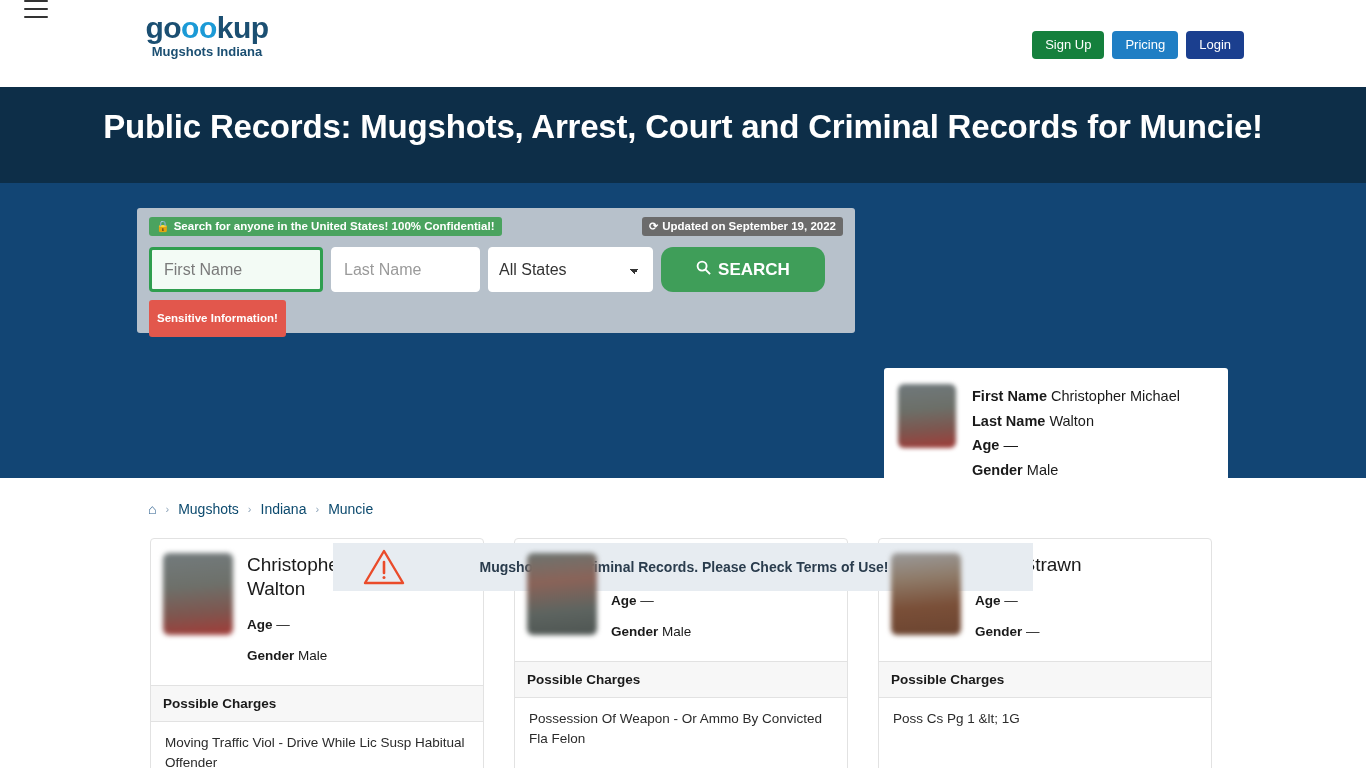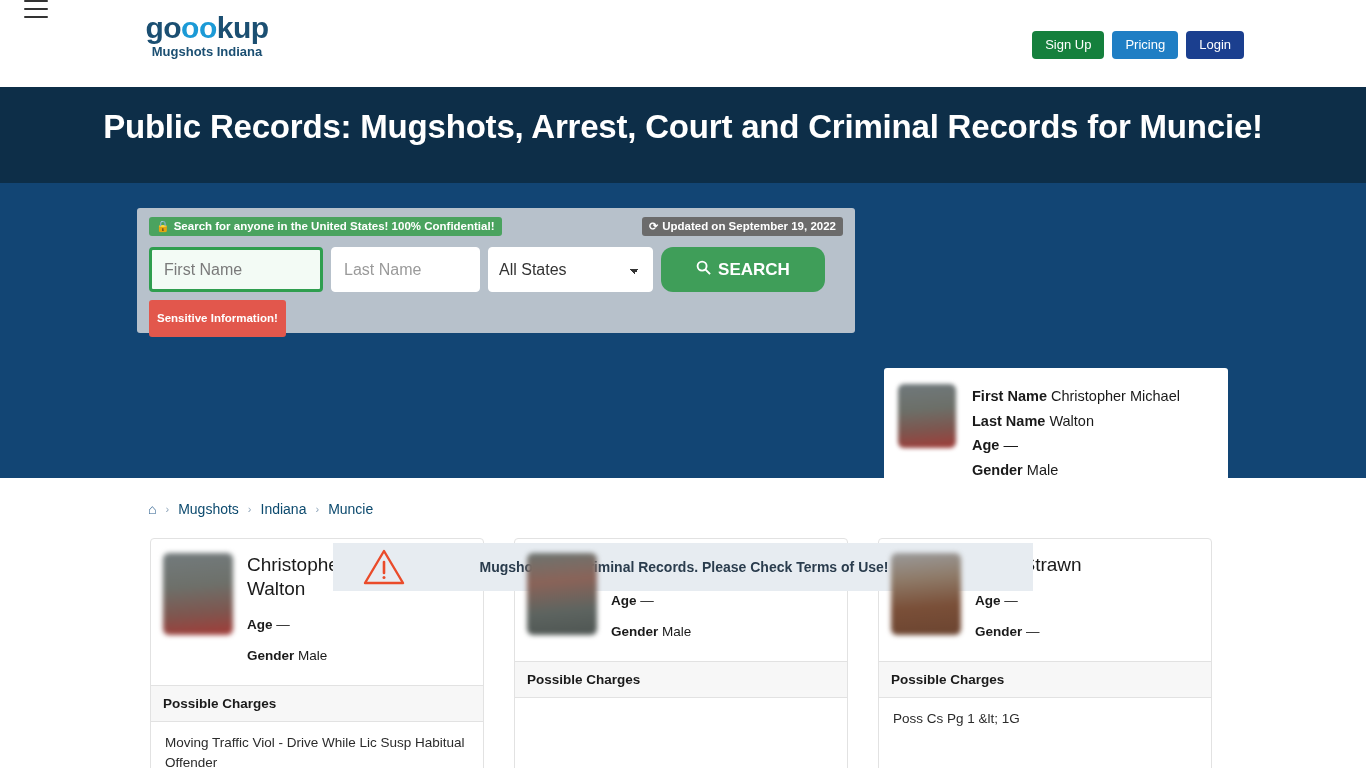--- a/index.html
+++ b/index.html
@@ -411,20 +411,21 @@
       <div class="rcard">
         <div class="rcard-top">
           <div class="rthumb t2"></div>
           <div>
             <div class="rname">Martez A Paulk</div>
             <div class="rfield"><b>Age</b> <span>—</span></div>
             <div class="rfield"><b>Gender</b> <span>Male</span></div>
           </div>
         </div>
         <div class="charges-head">Possible Charges</div>
+        <div class="charges-body">Possession Of Weapon - Or Ammo By Convicted Fla Felon</div>
       </div>
       <div class="rcard">
         <div class="rcard-top">
           <div class="rthumb t3"></div>
           <div>
             <div class="rname">Allen Strawn</div>
             <div class="rfield"><b>Age</b> <span>—</span></div>
             <div class="rfield"><b>Gender</b> <span>—</span></div>
           </div>
         </div>

